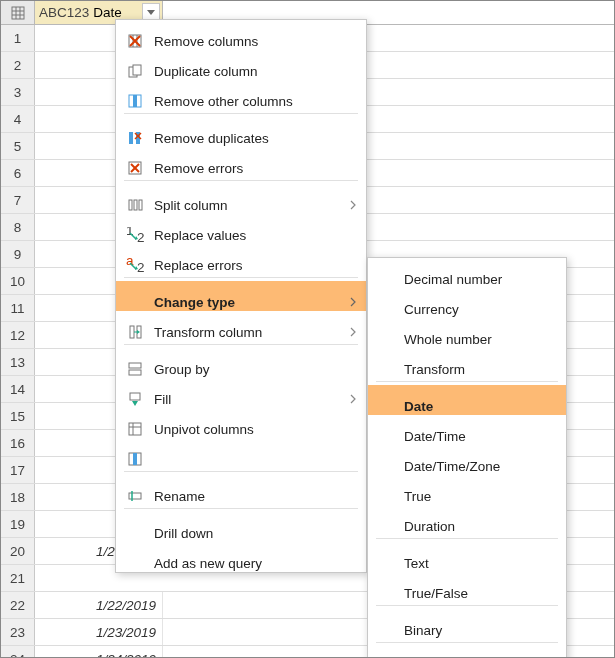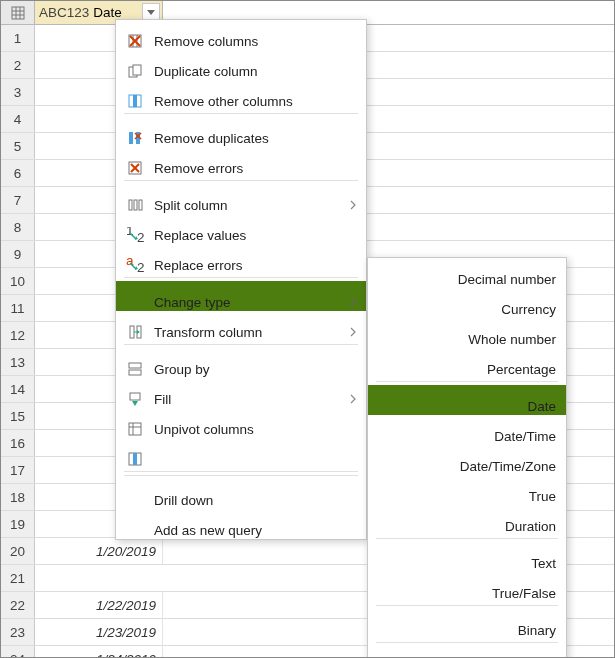--- a/index.html
+++ b/index.html
@@ -15,27 +15,27 @@
 
 .row { display:flex; height: 27px; border-bottom: 1px solid #dcdcdc; }
 .rnum { width:34px; background:#efefef; border-right:1px solid #c8c8c8; display:flex; align-items:center; justify-content:center; color:#444; font-style: normal; }
 .cell { flex: 0 0 128px; border-right:1px solid #e4e4e4; display:flex; align-items:center; justify-content:flex-end; padding-right:6px; font-style: italic; color:#333; background:#fff; }
 
 .menu { position:absolute; background:#fff; border:1px solid #c8c8c8; box-shadow: 2px 2px 8px rgba(0,0,0,.2); }
 .menu1 { left:114px; top:18px; width:252px; }
 .menu2 { left:366px; top:256px; width:200px; }
 
 .mi { height:30px; display:flex; align-items:center; padding:12px 10px 0 8px; position:relative; }
-.mi:hover, .mi.hl { background:#4d7c0f; }
+.mi:hover, .mi.hl { background:#fdba74;font-weight:bold; }
 .mi .ic { width:22px; height:22px; margin-right:8px; display:flex; align-items:center; justify-content:center; flex-shrink:0; }
 .mi .lbl { flex:1; color:#222; }
 .mi .sub { color:#888; }
 .sep { height:1px; background:#e0e0e0; margin: 3px 8px; }
 
-.menu2 .mi { padding-left: 36px; height:30px;text-align:right; }
+.menu2 .mi { padding-left: 36px; height:30px; }
 
 svg { display:block; }
 </style>
 </head>
 <body>
 
 <div class="grid">
   <div class="hdr-row">
     <div class="corner">
       <svg width="14" height="14">
@@ -311,20 +311,29 @@
   </div>
   <div class="mi">
     <span class="ic">
         <svg width="16" height="16">
           <rect x="2" y="2" width="12" height="12" fill="none" stroke="#777"></rect>
           <rect x="6" y="2" width="4" height="12" fill="#4aa0e0"></rect>
         </svg>
       </span>
   </div>
   <div class="sep"></div>
+  <div class="mi">
+    <span class="ic">
+        <svg width="16" height="16">
+          <rect x="2" y="5" width="12" height="6" fill="none" stroke="#777"></rect>
+          <line x1="5" y1="3" x2="5" y2="13" stroke="#2a8" stroke-width="1.5"></line>
+        </svg>
+      </span>
+    <span class="lbl">Rename</span>
+  </div>
   <div class="sep"></div>
   <div class="mi">
     <span class="ic"></span>
     <span class="lbl">Drill down</span>
   </div>
   <div class="mi">
     <span class="ic"></span>
     <span class="lbl">Add as new query</span>
   </div>
 </div>
@@ -333,21 +342,21 @@
   <div class="mi">
       <span class="lbl">Decimal number</span>
     </div>
   <div class="mi">
       <span class="lbl">Currency</span>
     </div>
   <div class="mi">
       <span class="lbl">Whole number</span>
     </div>
   <div class="mi">
-      <span class="lbl">Percentage</span>
+      <span class="lbl">Transform</span>
     </div>
   <div class="sep"></div>
   <div class="mi hl">
       <span class="lbl">Date</span>
     </div>
   <div class="mi">
       <span class="lbl">Date/Time</span>
     </div>
   <div class="mi">
       <span class="lbl">Date/Time/Zone</span>

